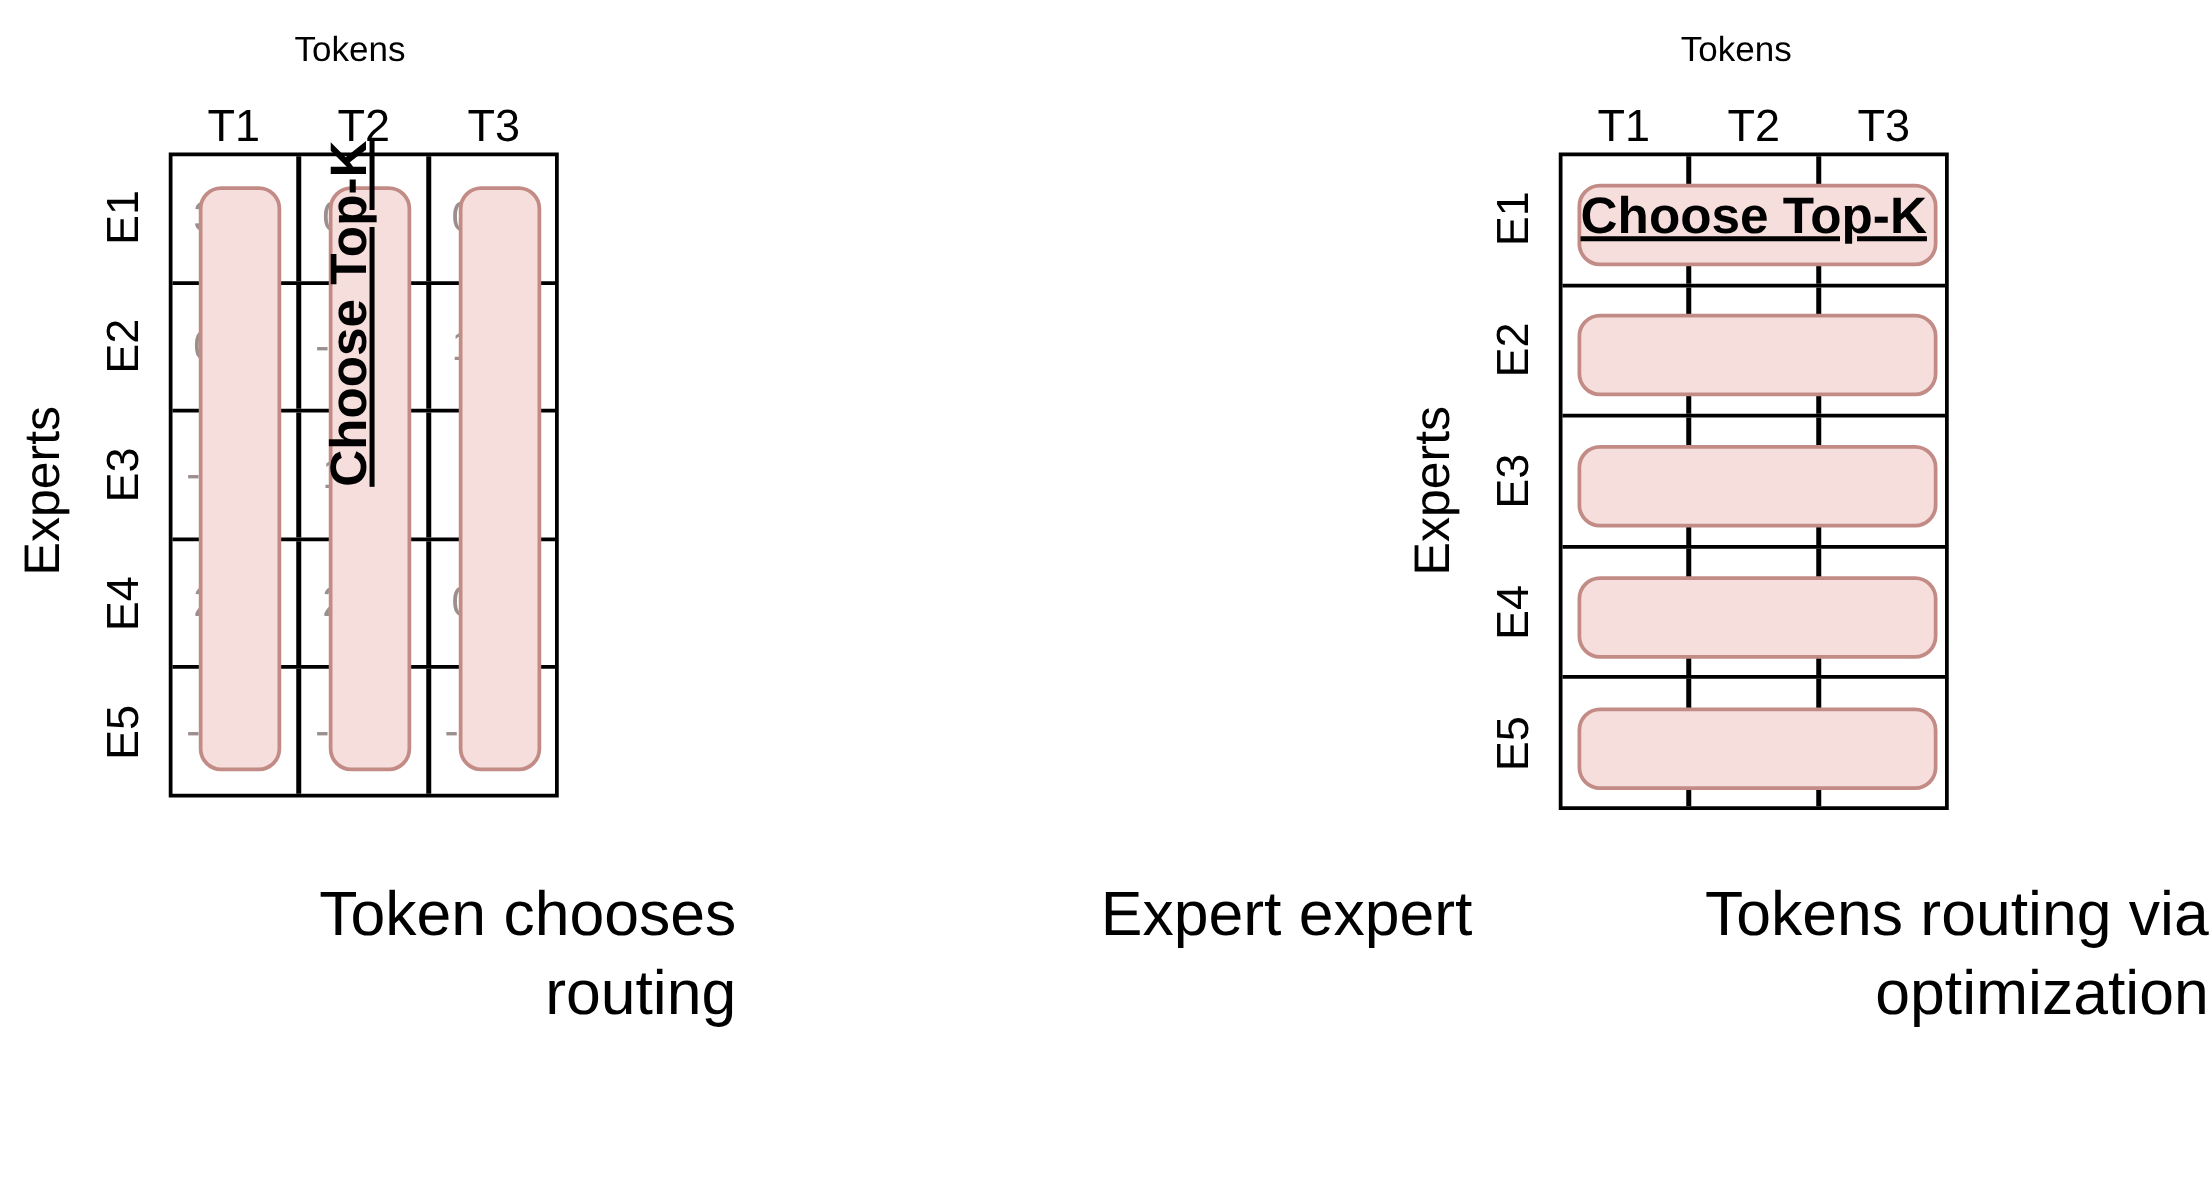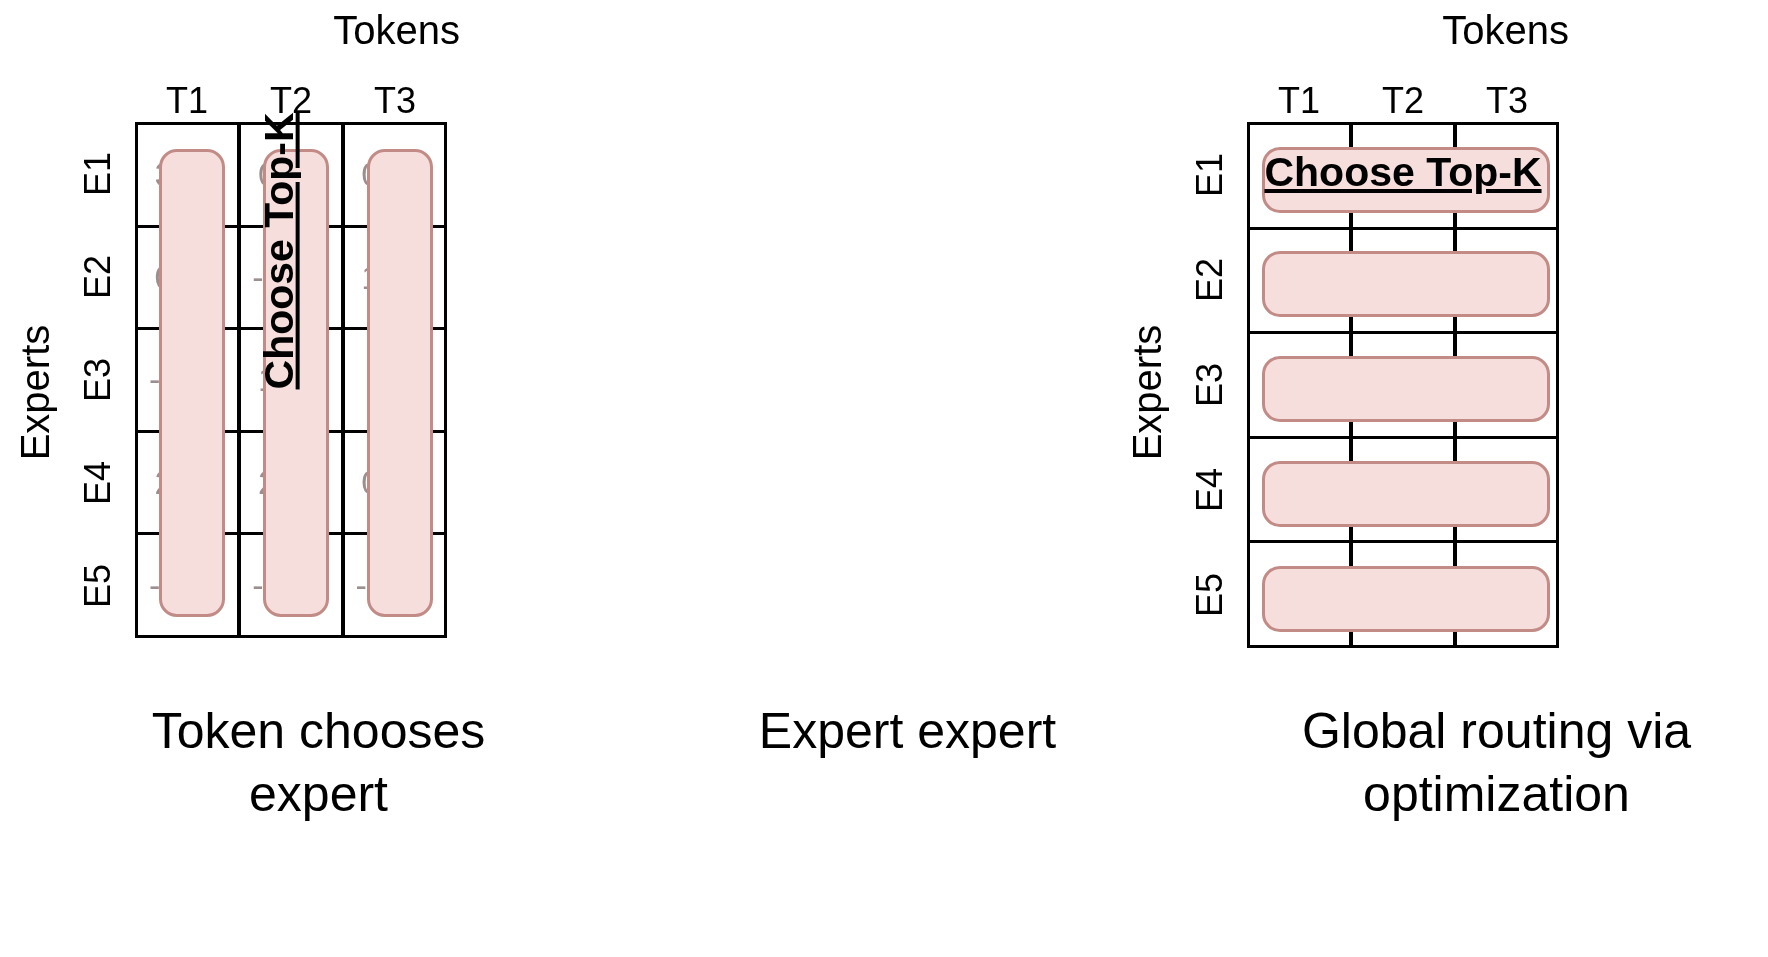--- a/index.html
+++ b/index.html
@@ -19,24 +19,24 @@
   .panel{
     position:relative;
     width:589px;
     height:957px;
     box-sizing:border-box;
   }
 
   
   .tokens-label{
     position:absolute;
-    top:8px;
-    font-size:40px;
-    color:#000;
-    text-align:right;
+    top:24px;
+    font-size:28px;
+    color:#000;
+    text-align:center;
     white-space:nowrap;
   }
 
   
   .col-headers{
     position:absolute;
     top:80px;
     display:flex;
   }
   .col-header{
@@ -140,21 +140,21 @@
     transform-origin:50% 50%;
   }
 
   
   .caption{
     position:absolute;
     left:0;right:0;
     top:700px;
     font-size:50px;
     color:#000;
-    text-align:center;
+    text-align:right;
     line-height:1.25;
     margin-left:48px;
   }
 
   
   
   #p1 .tokens-label{left:100px;width:360px;}
   #p1 .col-headers{left:135px;width:312px;}
   #p1 .col-header{width:104px;}
   #p1 .experts-label{left:-55px;top:370px;width:180px;text-align:center;}
@@ -240,21 +240,21 @@
         <div class="hl col" style="left:21px;top:24px;width:66px;height:468px;"></div>
         <div class="hl col" style="left:125px;top:24px;width:66px;height:468px;"></div>
         <div class="hl col" style="left:229px;top:24px;width:66px;height:468px;"></div>
       </div>
     </div>
 
     <div class="callout vertical">Choose Top-K</div>
 
     <div class="caption">
       <div>Token chooses</div>
-      <div>expert</div>
+      <div>routing</div>
     </div>
   </div>
 
   <div class="panel" id="p2">
 
     <div class="tokens-label">Tokens</div>
 
     <div class="col-headers">
       <div class="col-header">T1</div>
       <div class="col-header">T2</div>
@@ -321,18 +321,18 @@
     <div class="callout">Choose Top-K</div>
 
     <div class="caption">
       <div>Expert expert</div>
     </div>
   </div>
 
   <div class="panel" id="p3">
 
     <div class="caption">
-      <div>Global routing via</div>
+      <div>Tokens routing via</div>
       <div>optimization</div>
     </div>
   </div>
 
 </div>
 
 </body></html>

